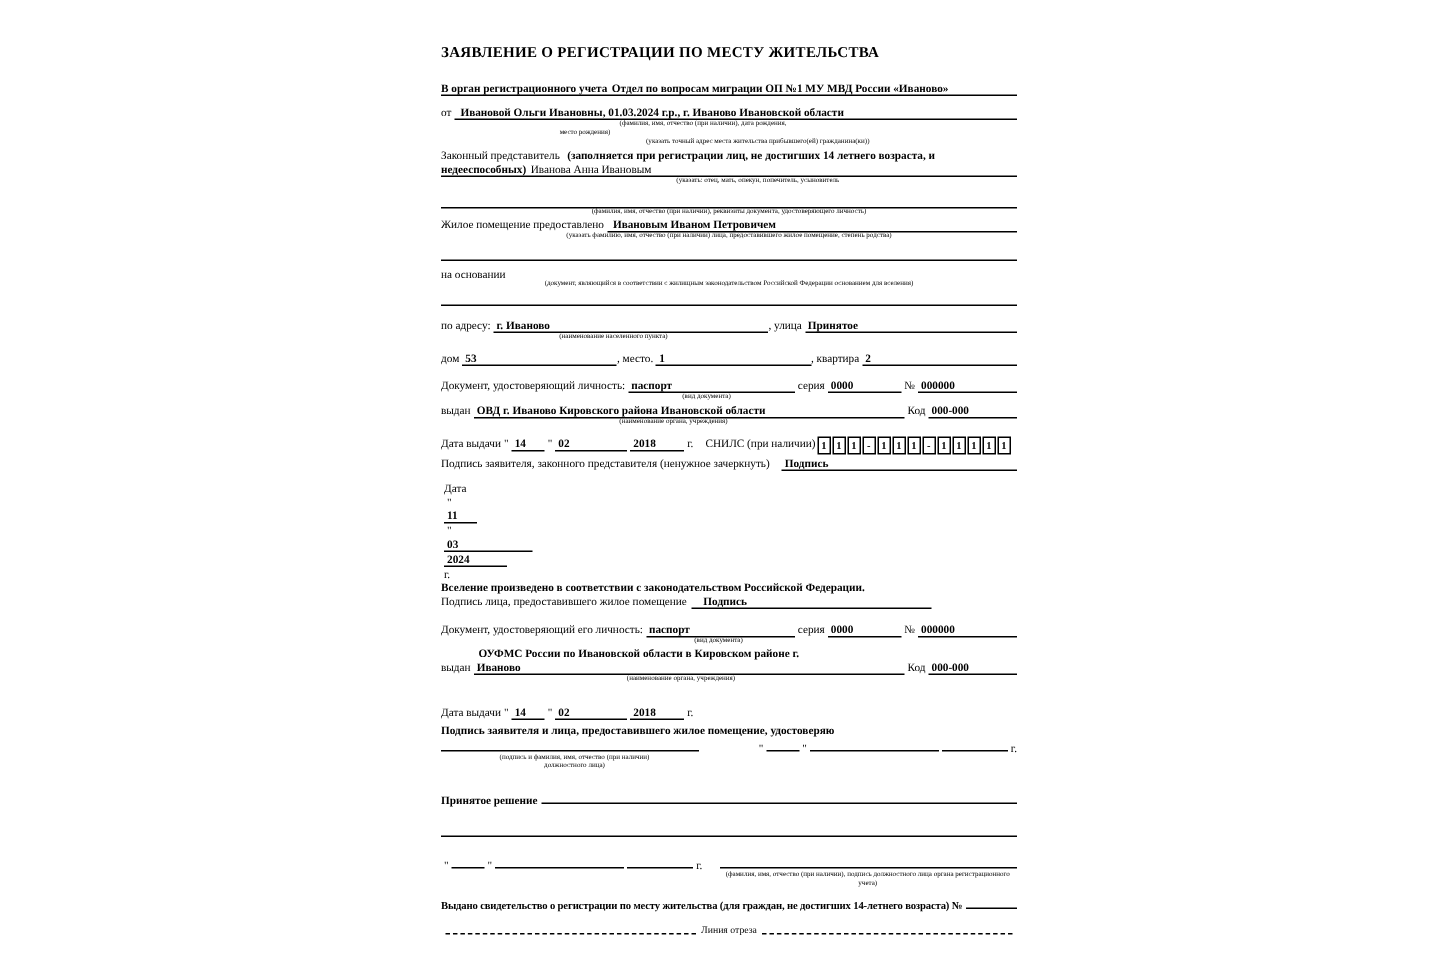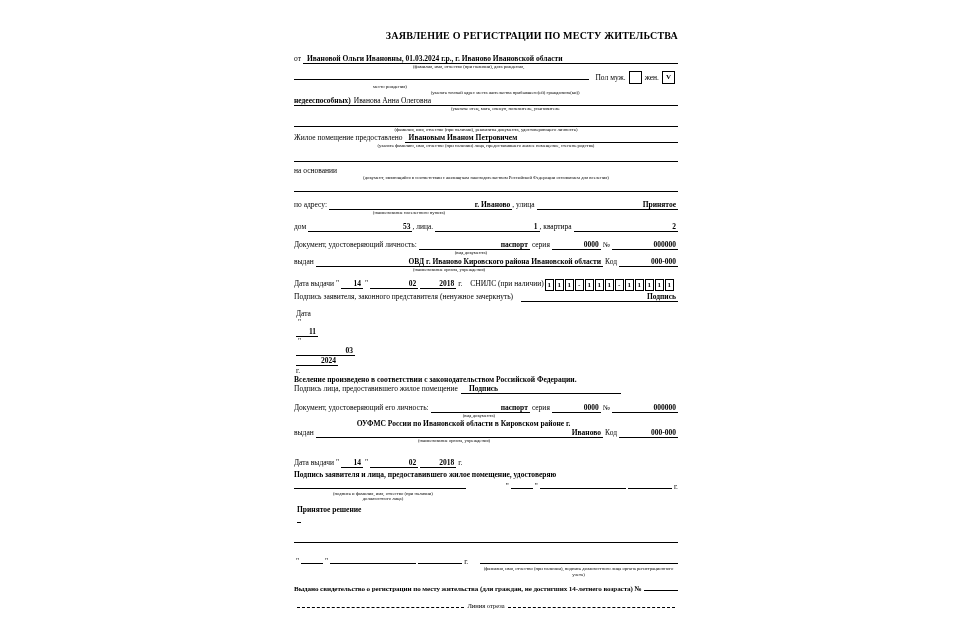--- a/index.html
+++ b/index.html
@@ -1,72 +1,72 @@
 <!DOCTYPE html>
 <html><head>
 <meta charset="utf-8">
 <style>
   html,body{margin:0;padding:0;background:#ffffff;}
   .page{position:relative;width:960px;height:641px;background:#ffffff;overflow:hidden;
         font-family:"Liberation Serif","DejaVu Serif",serif;color:#000;}
   .form{position:absolute;left:294px;top:30px;width:384px;font-size:7.5px;line-height:1.2;}
-  .title{font-size:10px;font-weight:bold;text-align:right;letter-spacing:.2px;margin-bottom:12px;}
+  .title{font-size:10px;font-weight:bold;text-align:left;letter-spacing:.2px;margin-bottom:12px;}
   .row{display:flex;align-items:baseline;}
   .u{border-bottom:1px solid #000;}
-  .fill{border-bottom:1px solid #000;text-align:right;font-weight:bold;min-height:8px;padding:0 2px;}
+  .fill{border-bottom:1px solid #000;text-align:left;font-weight:bold;min-height:8px;padding:0 2px;}
   .fill.ta-l{text-align:left;padding-left:4px;}
   .grow{flex:1;}
   .b{font-weight:bold;}
   .lbl{white-space:nowrap;}
   .q{padding:0 2px;}
   .cap{font-size:4.7px;line-height:1.25;text-align:center;}
   .caprow{display:flex;}
   .ml2{margin-left:2px;} .ml3{margin-left:3px;} .ml4{margin-left:8px;} .ml6{margin-left:6px;}
-  .mt1{margin-top:1px;} .mt2{margin-top:2px;} .mt3{margin-top:3px;flex-direction:column;} .mt4{margin-top:4px;}
+  .mt1{margin-top:1px;} .mt2{margin-top:2px;} .mt3{margin-top:13px;} .mt4{margin-top:4px;}
   .mt6{margin-top:6px;} .mt7{margin-top:7px;flex-direction:column;} .mt8{margin-top:8px;} .mt9{margin-top:9px;}
   .jend{justify-content:flex-end;}
   .cbx{width:11px;height:11px;border:1px solid #000;display:inline-flex;align-items:center;
        justify-content:center;font-weight:bold;font-size:7px;margin:0 3px;align-self:center;flex-shrink:0;}
   .cell{width:7px;height:10px;border:1px solid #000;margin-left:1px;display:inline-flex;align-items:center;
        justify-content:center;font-weight:bold;font-size:7px;flex-shrink:0;align-self:center;}
   .tight{font-size:7.1px;letter-spacing:-.1px;}
   .dash{border-bottom:1px dashed #000;height:4px;margin:0 3px;}
   .cut{font-size:6.5px;align-items:center;}
-  .tac{text-align:center;}
+  .tac{}
 </style>
 </head>
 <body>
 
 <div class="page">
   <div class="form">
 
     <div class="title">ЗАЯВЛЕНИЕ О РЕГИСТРАЦИИ ПО МЕСТУ ЖИТЕЛЬСТВА</div>
 
+    <div class="row u b">
+      <span class="lbl">В орган регистрационного учета</span>
+      <span class="ml3">Отдел по вопросам миграции ОП №1 МУ МВД России «Иваново»</span>
+    </div>
 
     <div class="row mt6">
       <span class="lbl">от</span>
       <span class="fill grow ta-l ml2">Ивановой Ольги Ивановны, 01.03.2024 г.р., г. Иваново Ивановской области</span>
     </div>
     <div class="cap" style="width:75%;margin-left:8%;">(фамилия, имя, отчество (при наличии), дата рождения,</div>
 
-    <div class="row mt1">
-      <span class="fill grow"></span>
-      <span class="lbl ml6">Пол</span>
-      <span class="lbl ml2">муж.</span>
-      <span class="cbx"></span>
-      <span class="lbl">жен.</span>
-      <span class="cbx">V</span>
-    </div>
     <div class="cap" style="width:50%;">место рождения)</div>
 
     <div class="cap" style="width:80%;margin-left:15%;">(указать точный адрес места жительства прибывшего(ей) гражданина(ки))</div>
 
+    <div class="mt1">
+      <span class="lbl">Законный представитель</span>
+      <span class="b ml3">(заполняется при регистрации лиц, не достигших 14 летнего возраста, и</span>
+    </div>
     <div class="row u">
       <span class="b">недееспособных)</span>
-      <span class="ml3">Иванова Анна Олеговна</span>
+      <span class="ml3">Иванова Анна Ивановым</span>
     </div>
     <div class="cap" style="width:70%;margin-left:20%;">(указать: отец, мать, опекун, попечитель, усыновитель</div>
 
     <div class="row mt6">
       <span class="fill grow"></span>
     </div>
     <div class="cap">(фамилия, имя, отчество (при наличии), реквизиты документа, удостоверяющего личность)</div>
 
     <div class="row mt1">
       <span class="lbl">Жилое помещение предоставлено</span>
@@ -94,21 +94,21 @@
       <span class="fill ml2" style="flex:1.15;">Принятое</span>
     </div>
     <div class="caprow">
       <span style="width:40px;"></span>
       <span class="cap" style="width:150px;">(наименование населенного пункта)</span>
     </div>
 
     <div class="row mt6">
       <span class="lbl">дом</span>
       <span class="fill grow ml2">53</span>
-      <span class="lbl">, лица.</span>
+      <span class="lbl">, место.</span>
       <span class="fill grow ml2">1</span>
       <span class="lbl">, квартира</span>
       <span class="fill grow ml2">2</span>
     </div>
 
     <div class="row mt8">
       <span class="lbl">Документ, удостоверяющий личность:</span>
       <span class="fill ml2" style="flex:1.3;">паспорт</span>
       <span class="lbl ml2">серия</span>
       <span class="fill ml2" style="width:45px;">0000</span>

